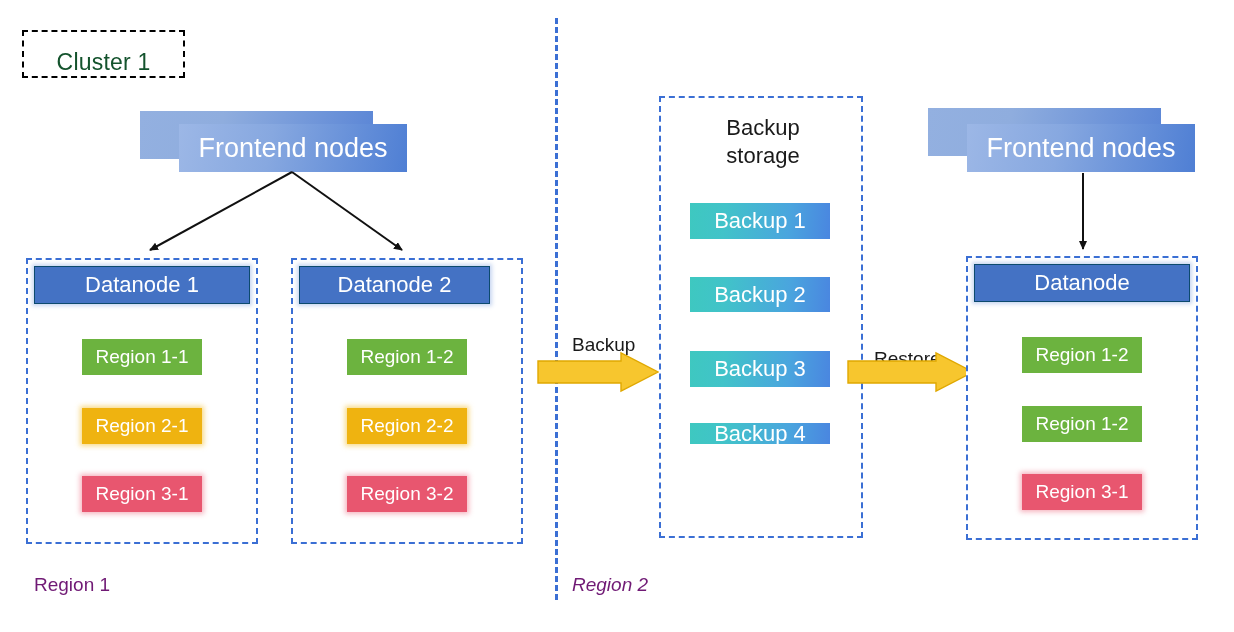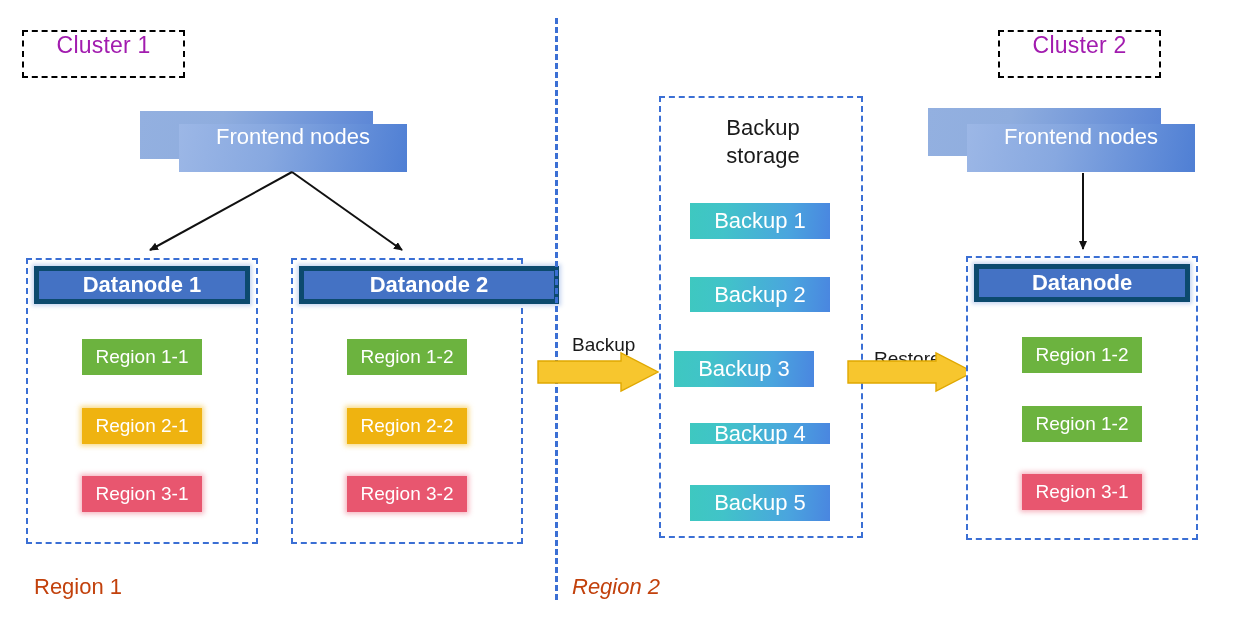--- a/index.html
+++ b/index.html
@@ -10,48 +10,48 @@
   }
   #stage{position:relative;width:1234px;height:632px;background:#fff;}
 
   
   .abs{position:absolute;box-sizing:border-box;}
 
   
   .cluster-tag{
     border:2px dashed #000;
     background:#fff;
-    display:flex;align-items:flex-start;justify-content:center;
-    font-size:23px;color:#a21caf;
+    display:flex;align-items:flex-end;justify-content:center;
+    font-size:23px;color:#14532d;
     letter-spacing:.2px;
   }
 
   
   .fe-back{
     background:linear-gradient(100deg,#93b0e0 0%,#8fadde 35%,#5b86d6 100%);
   }
   .fe-front{
     background:linear-gradient(100deg,#9cb7e6 0%,#87a8e0 40%,#4f7fd4 100%);
-    display:flex;align-items:flex-start;justify-content:center;
-    color:#fff;font-size:22px;
+    display:flex;align-items:center;justify-content:center;
+    color:#fff;font-size:27px;
   }
 
   
   .dn-box{
     border:2px dashed #3b6fd4;
     background:#fff;
   }
 
   
   .dn-head{
     background:#4472c4;
-    border:5px solid #0c4a6e;
+    border:1px solid #0c4a6e;
     box-shadow:0 0 4px 2px rgba(130,165,225,.45);
     display:flex;align-items:center;justify-content:center;
-    color:#fff;font-size:22px;font-weight:bold;
+    color:#fff;font-size:22px;
   }
 
   
   .region{
     display:flex;align-items:center;justify-content:center;
     color:#fff;font-size:19px;
   }
   .region.green{background:#6cb33f;}
   .region.amber{background:#efb310;box-shadow:0 0 5px 2px rgba(245,205,95,.75);}
   .region.rose {background:#e8566f;box-shadow:0 0 5px 2px rgba(243,160,175,.8);}
@@ -64,21 +64,21 @@
   .backup-chip{
     background:linear-gradient(95deg,#3ec8c0 0%,#41c3c9 25%,#4aa5de 70%,#4a86e0 100%);
     display:flex;align-items:center;justify-content:center;
     color:#fff;font-size:22px;
   }
 
   
   .vdiv{border-left:3px dashed #3b6fd4;}
 
   
-  .caption{font-size:22px;color:#c2410c;white-space:nowrap;}
+  .caption{font-size:19px;color:#701a75;white-space:nowrap;}
   .flow-label{font-size:19px;color:#1a1a1a;white-space:nowrap;}
 
   svg{overflow:visible;}
 </style>
 </head>
 <body>
 
 <div id="stage">
 
   <div class="abs cluster-tag" style="left:22px;top:30px;width:163px;height:48px;">
@@ -113,21 +113,21 @@
     </div>
     <div class="abs region amber" style="left:54px;top:148px;width:120px;height:36px;">
       <span>Region 2-1</span>
     </div>
     <div class="abs region rose" style="left:54px;top:216px;width:120px;height:36px;">
       <span>Region 3-1</span>
     </div>
   </div>
 
   <div class="abs dn-box" style="left:291px;top:258px;width:232px;height:286px;">
-    <div class="abs dn-head" style="left:6px;top:6px;width:260px;height:38px;">
+    <div class="abs dn-head" style="left:6px;top:6px;width:191px;height:38px;">
       <span>Datanode 2</span>
     </div>
     <div class="abs region green" style="left:54px;top:79px;width:120px;height:36px;">
       <span>Region 1-2</span>
     </div>
     <div class="abs region amber" style="left:54px;top:148px;width:120px;height:36px;">
       <span>Region 2-2</span>
     </div>
     <div class="abs region rose" style="left:54px;top:216px;width:120px;height:36px;">
       <span>Region 3-2</span>
@@ -145,39 +145,33 @@
     <div class="abs bk-title" style="left:0;top:16px;width:204px;">
       <div>Backup</div>
       <div>storage</div>
     </div>
     <div class="abs backup-chip" style="left:29px;top:105px;width:140px;height:36px;">
       <span>Backup 1</span>
     </div>
     <div class="abs backup-chip" style="left:29px;top:179px;width:140px;height:35px;">
       <span>Backup 2</span>
     </div>
-    <div class="abs backup-chip" style="left:13px;top:253px;width:140px;height:36px;">
+    <div class="abs backup-chip" style="left:29px;top:253px;width:140px;height:36px;">
       <span>Backup 3</span>
     </div>
     <div class="abs backup-chip" style="left:29px;top:325px;width:140px;height:21px;">
       <span>Backup 4</span>
-    </div>
-    <div class="abs backup-chip" style="left:29px;top:387px;width:140px;height:36px;">
-      <span>Backup 5</span>
     </div>
   </div>
 
   <div class="abs flow-label" style="left:874px;top:348px;">Restore</div>
   <svg class="abs" style="left:847px;top:352px;width:130px;height:44px;">
     <path d="M1,9 L89,9 L89,1 L126,20 L89,39 L89,31 L1,31 Z" fill="#f7c62e" stroke="#e0a800" stroke-width="1.4"></path>
   </svg>
 
-  <div class="abs cluster-tag" style="left:998px;top:30px;width:163px;height:48px;">
-    <span>Cluster 2</span>
-  </div>
 
   <div class="abs fe-back" style="left:928px;top:108px;width:233px;height:48px;"></div>
   <div class="abs fe-front" style="left:967px;top:124px;width:228px;height:48px;">
     <span>Frontend nodes</span>
   </div>
 
   <div class="abs dn-box" style="left:966px;top:256px;width:232px;height:284px;">
     <div class="abs dn-head" style="left:6px;top:6px;width:216px;height:38px;">
       <span>Datanode</span>
     </div>

